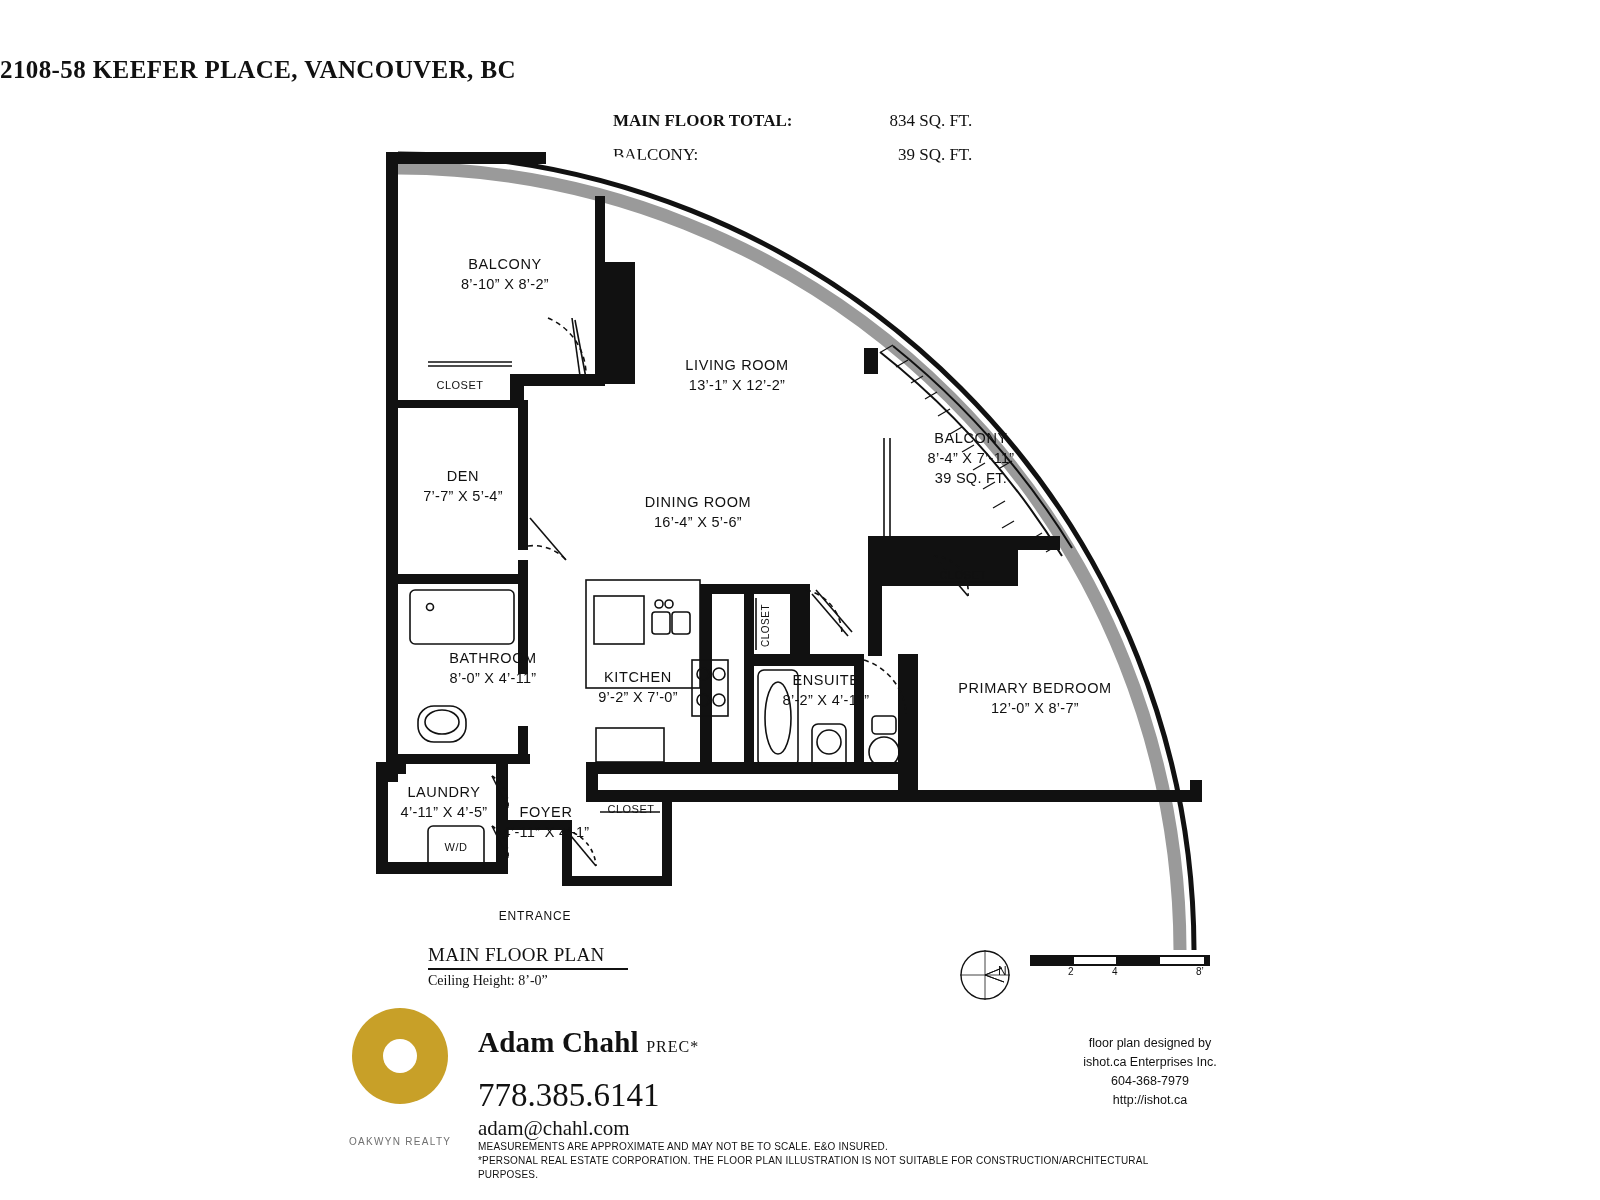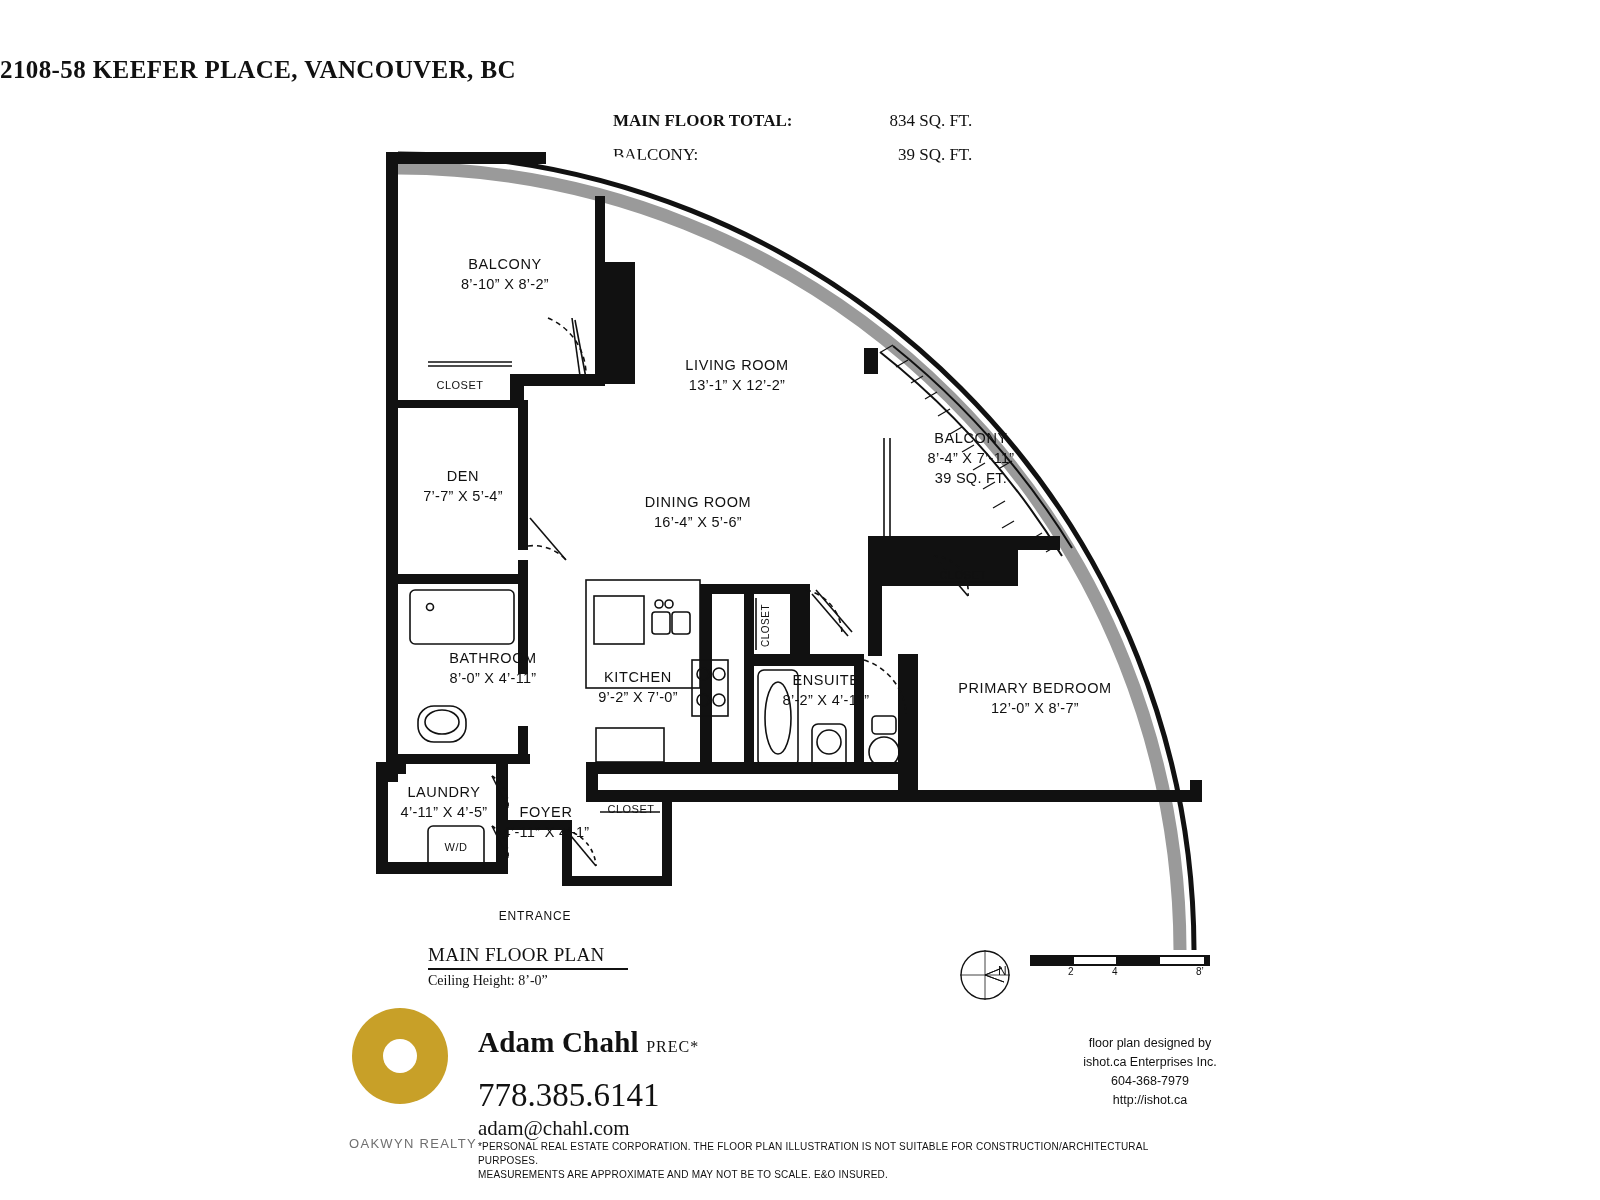--- a/index.html
+++ b/index.html
@@ -53,21 +53,21 @@
   .scale .bar i{position:absolute;top:2px;height:7px;background:#fff;}
   .scale .ticks{position:relative;height:14px;font-family:"Liberation Sans",sans-serif;font-size:10px;}
   .scale .ticks span{position:absolute;top:0;}
 
   
   .logo{position:absolute;left:352px;top:1008px;width:96px;height:96px;border-radius:50%;
     background:#c8a028;}
   .logo:after{content:"";position:absolute;left:31px;top:31px;width:34px;height:34px;
     border-radius:50%;background:#fff;}
   .oak{position:absolute;left:349px;top:1136px;font-family:"Liberation Sans",sans-serif;
-    font-size:13px;color:#6f6f6f;letter-spacing:1.3px;}
+    font-size:10px;color:#6f6f6f;letter-spacing:1.3px;}
   .agent{position:absolute;left:478px;top:1026px;}
   .agent .nm{font-size:29px;font-weight:bold;letter-spacing:.2px;}
   .agent .nm small{font-size:16px;font-weight:normal;letter-spacing:1px;}
   .agent .ph{font-size:33px;margin-top:18px;}
   .agent .em{font-size:21px;margin-top:2px;}
   .disc{position:absolute;left:478px;top:1140px;width:680px;
     font-family:"Liberation Sans",sans-serif;font-size:10px;line-height:14px;letter-spacing:.2px;}
   .byline{position:absolute;left:1070px;top:1034px;width:160px;text-align:center;
     font-family:"Liberation Sans",sans-serif;font-size:12.5px;line-height:19px;color:#111;}
 </style>
@@ -337,22 +337,22 @@
   <div class="agent">
     <div class="nm">
       <span>Adam Chahl</span>
       <small>PREC*</small>
     </div>
     <div class="ph">778.385.6141</div>
     <div class="em">adam@chahl.com</div>
   </div>
 
   <div class="disc">
+    <div>MEASUREMENTS ARE APPROXIMATE AND MAY NOT BE TO SCALE. E&amp;O INSURED.</div>
     <div>*PERSONAL REAL ESTATE CORPORATION. THE FLOOR PLAN ILLUSTRATION IS NOT SUITABLE FOR CONSTRUCTION/ARCHITECTURAL PURPOSES.</div>
-    <div>MEASUREMENTS ARE APPROXIMATE AND MAY NOT BE TO SCALE. E&amp;O INSURED.</div>
   </div>
 
   <div class="byline">
     <div>floor plan designed by</div>
     <div>ishot.ca Enterprises Inc.</div>
     <div>604-368-7979</div>
     <div>http://ishot.ca</div>
   </div>
 
 </div>

